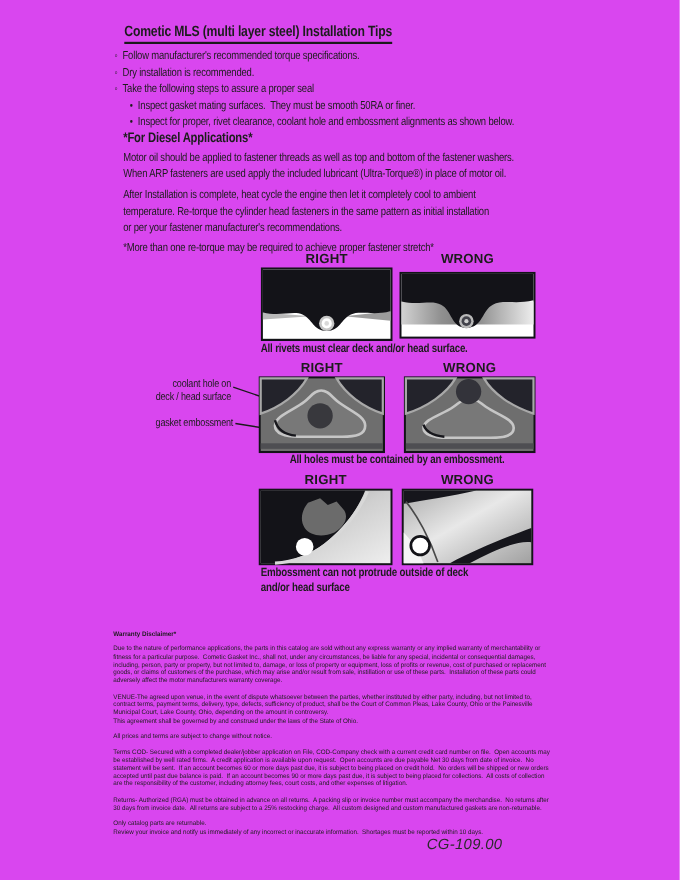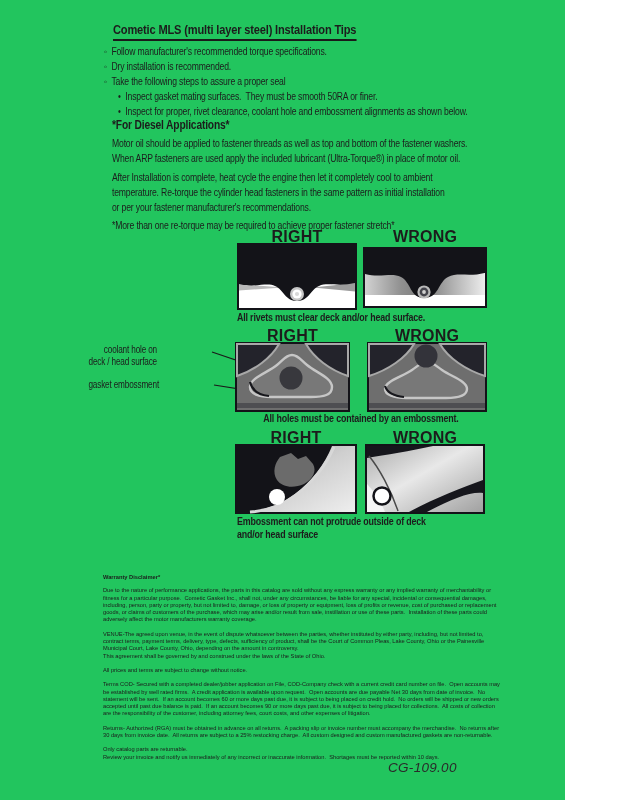--- a/index.html
+++ b/index.html
@@ -1,32 +1,32 @@
 <!DOCTYPE html>
 <html><head>
 <meta charset="utf-8">
 <style>
   html,body{margin:0;padding:0;background:#ffffff;}
   body{width:618px;height:800px;font-family:"Liberation Sans","DejaVu Sans",sans-serif;color:#1c1c1c;}
-  .page{position:relative;width:565px;height:800px;background:#22c55e;overflow:hidden;}
+  .page{position:relative;width:618px;height:800px;background:#d946ef;overflow:hidden;}
   .abs{position:absolute;}
   .pre{white-space:pre;}
   .preline{white-space:pre-line;}
   .nx{transform:scaleX(.82);transform-origin:0 0;}
   .nxc{transform:scaleX(.82);transform-origin:50% 0;}
   .nxr{transform:scaleX(.82);transform-origin:100% 0;}
   .title{font-size:13.5px;font-weight:bold;letter-spacing:-.2px;border-bottom:2px solid #1a1a1a;
          padding-bottom:2px;display:inline-block;white-space:pre;}
   .tipline{display:flex;align-items:flex-start;font-size:10.5px;letter-spacing:-.2px;line-height:15px;white-space:pre;}
   .tipline .b{width:9px;flex:0 0 9px;font-size:10px;}
   .tipline.sub{margin-left:17px;}
   .h2{font-size:12.5px;font-weight:bold;letter-spacing:-.2px;}
   .body-par{font-size:10.5px;letter-spacing:-.2px;line-height:15px;}
   .note{font-size:10.5px;letter-spacing:-.2px;}
-  .figlabel{font-size:16px;font-weight:bold;text-align:center;letter-spacing:.2px;}
+  .figlabel{font-size:12px;font-weight:bold;text-align:center;letter-spacing:.2px;}
   .figcap{font-size:10.8px;font-weight:bold;letter-spacing:-.2px;line-height:12.5px;}
   .ann{font-size:10px;letter-spacing:-.2px;line-height:11.5px;text-align:right;}
   .legal{font-size:6px;line-height:7.3px;letter-spacing:0;transform:scaleX(.95);transform-origin:0 0;width:450px;}
   .legal p{margin:0 0 7px 0;white-space:pre;}
   .legal .lh{font-weight:bold;margin-bottom:6px;}
   .pagecode{font-size:13.5px;letter-spacing:.3px;color:#2a2a2a;font-style:italic;}
   svg{display:block;}
 </style>
 </head>
 <body>

